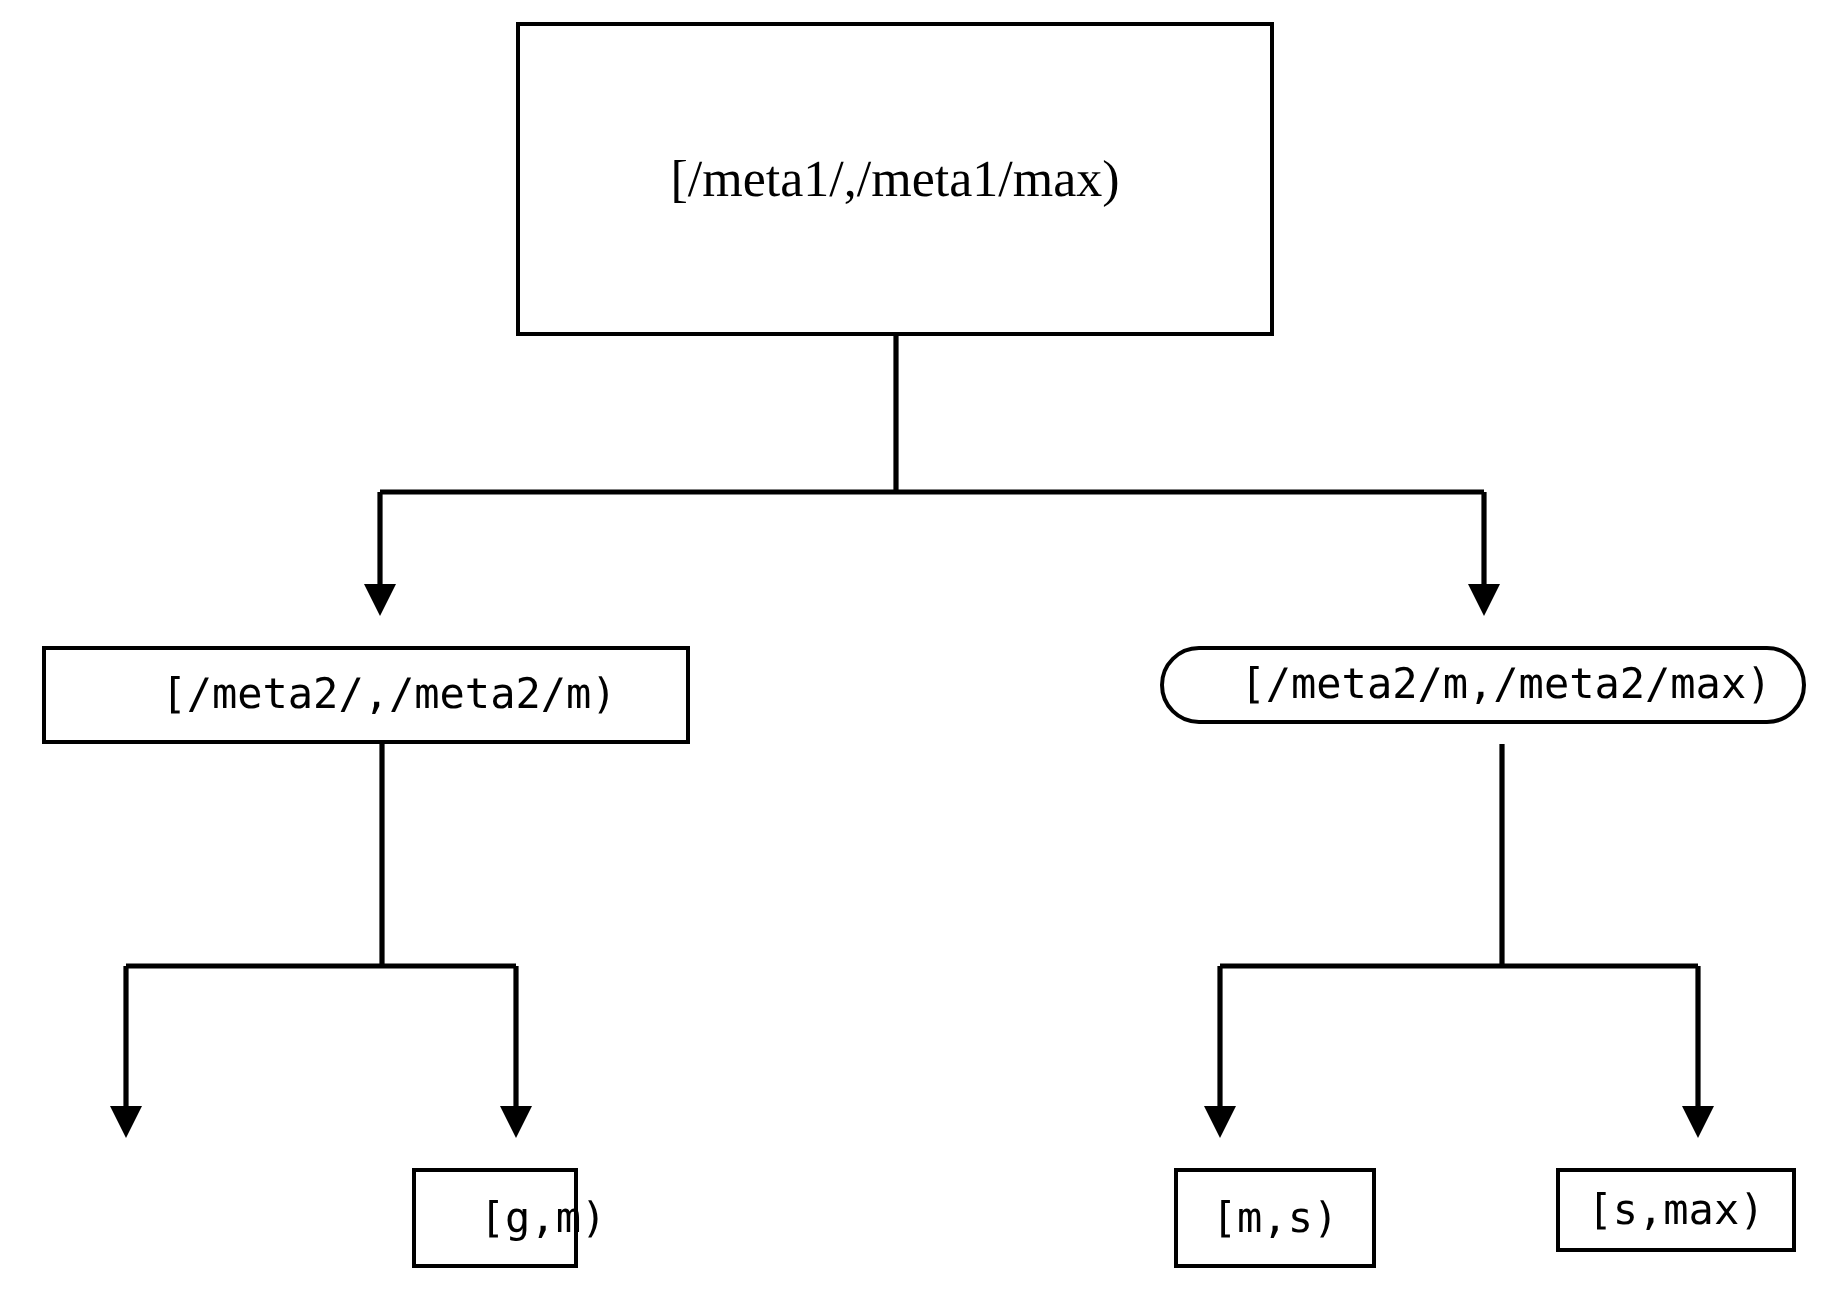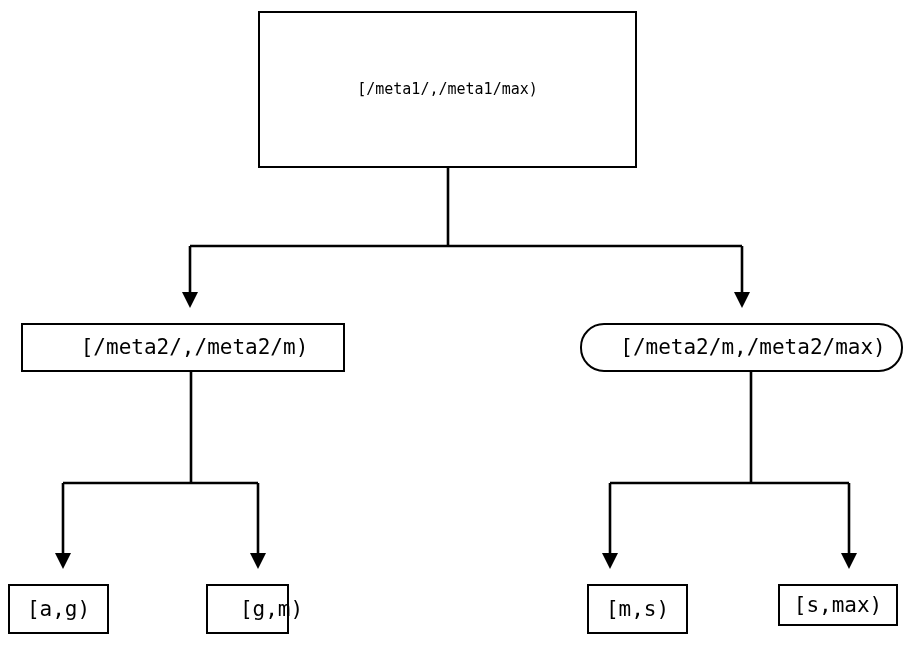--- a/index.html
+++ b/index.html
@@ -32,21 +32,21 @@
     align-items: center;
     justify-content: center;
     color: #000000;
     z-index: 2;
   }
   .node-label {
     white-space: pre;
     line-height: 1;
     letter-spacing: 0px;
   }
-  .node.root .node-label   { font-size: 15px; }
+  .node.root .node-label   { font-size: 26px; font-family: Liberation Serif, serif; }
   .node.mid .node-label    { font-size: 21px; margin-left: 23px; }
   .node.leaf .node-label   { font-size: 21px; }
 </style>
 </head>
 <body>
 
 <div id="canvas">
 
   <svg id="edges" width="912" height="652" viewBox="0 0 912 652" xmlns="http://www.w3.org/2000/svg">
 
@@ -83,27 +83,24 @@
   </svg>
 
   <div class="node root" style="left:258px; top:11px; width:379px; height:157px;">
     <span class="node-label">[/meta1/,/meta1/max)</span>
   </div>
 
   <div class="node mid" style="left:21px; top:323px; width:324px; height:49px;">
     <span class="node-label">[/meta2/,/meta2/m)</span>
   </div>
 
-  <div class="node mid" style="left:580px; top:323px; width:323px; height:49px;border-radius:24px;">
+  <div class="node mid" style="left:580px; top:323px; width:323px; height:39px;border-radius:24px;">
     <span class="node-label">[/meta2/m,/meta2/max)</span>
   </div>
 
-  <div class="node leaf" style="left:8px; top:584px; width:101px; height:50px;">
-    <span class="node-label">[a,g)</span>
-  </div>
 
   <div class="node leaf" style="left:206px; top:584px; width:83px; height:50px;padding-left:48px;">
     <span class="node-label">[g,m)</span>
   </div>
 
   <div class="node leaf" style="left:551px; top:584px; width:101px; height:50px;margin-left:36px;">
     <span class="node-label">[m,s)</span>
   </div>
 
   <div class="node leaf" style="left:778px; top:584px; width:120px; height:42px;">

